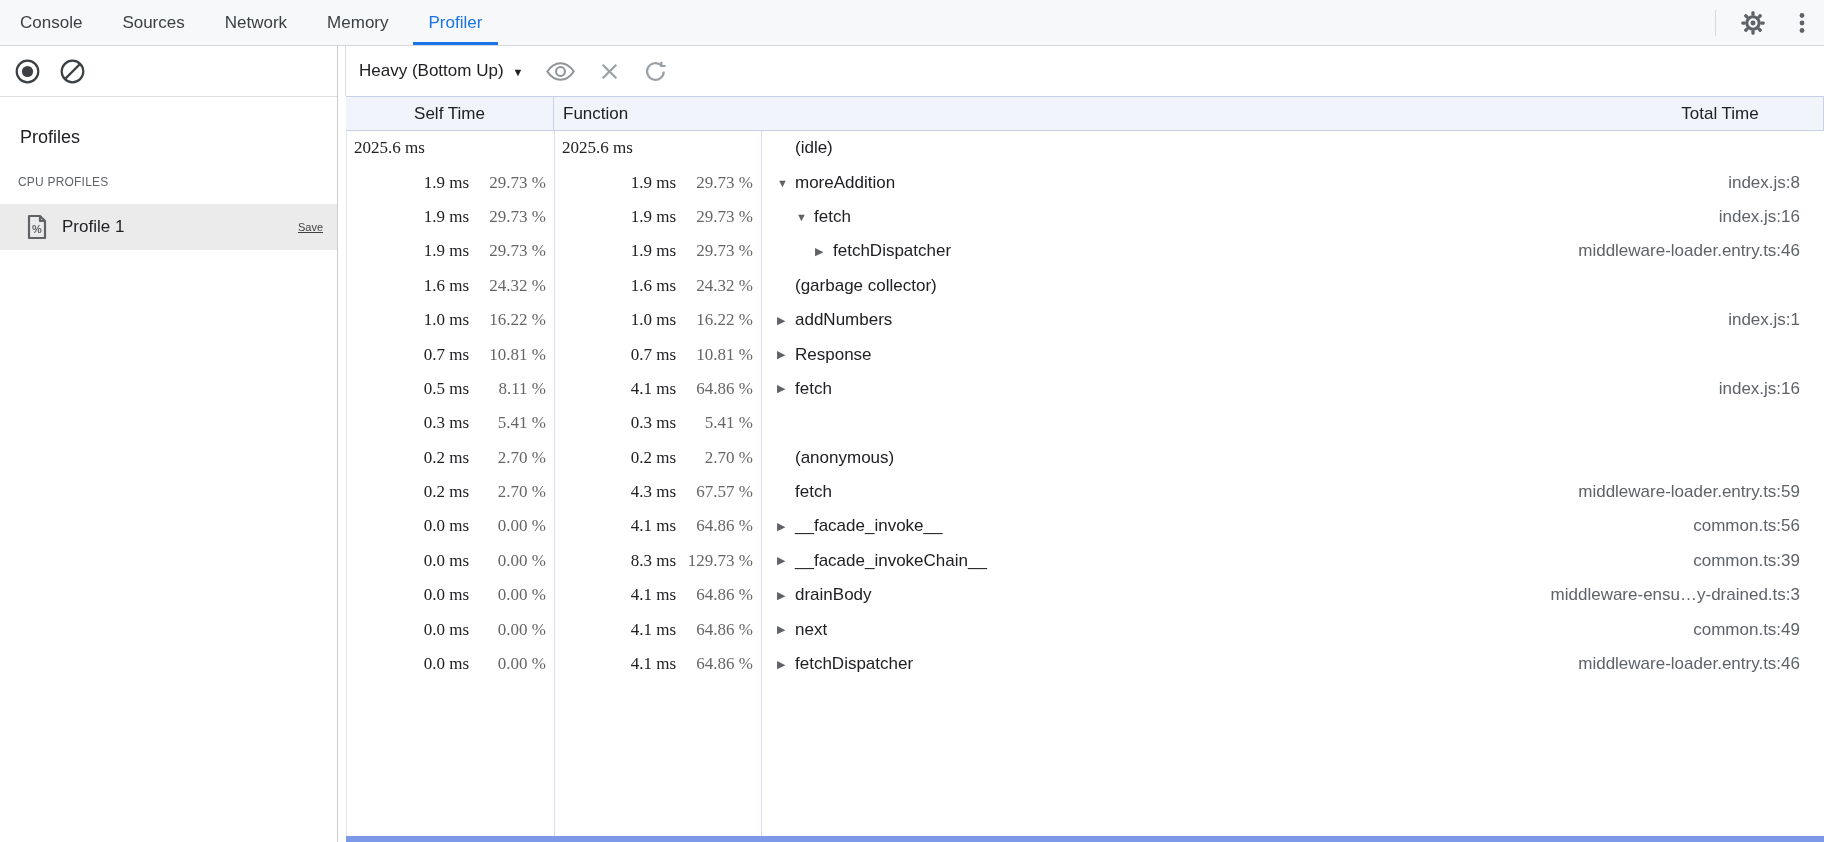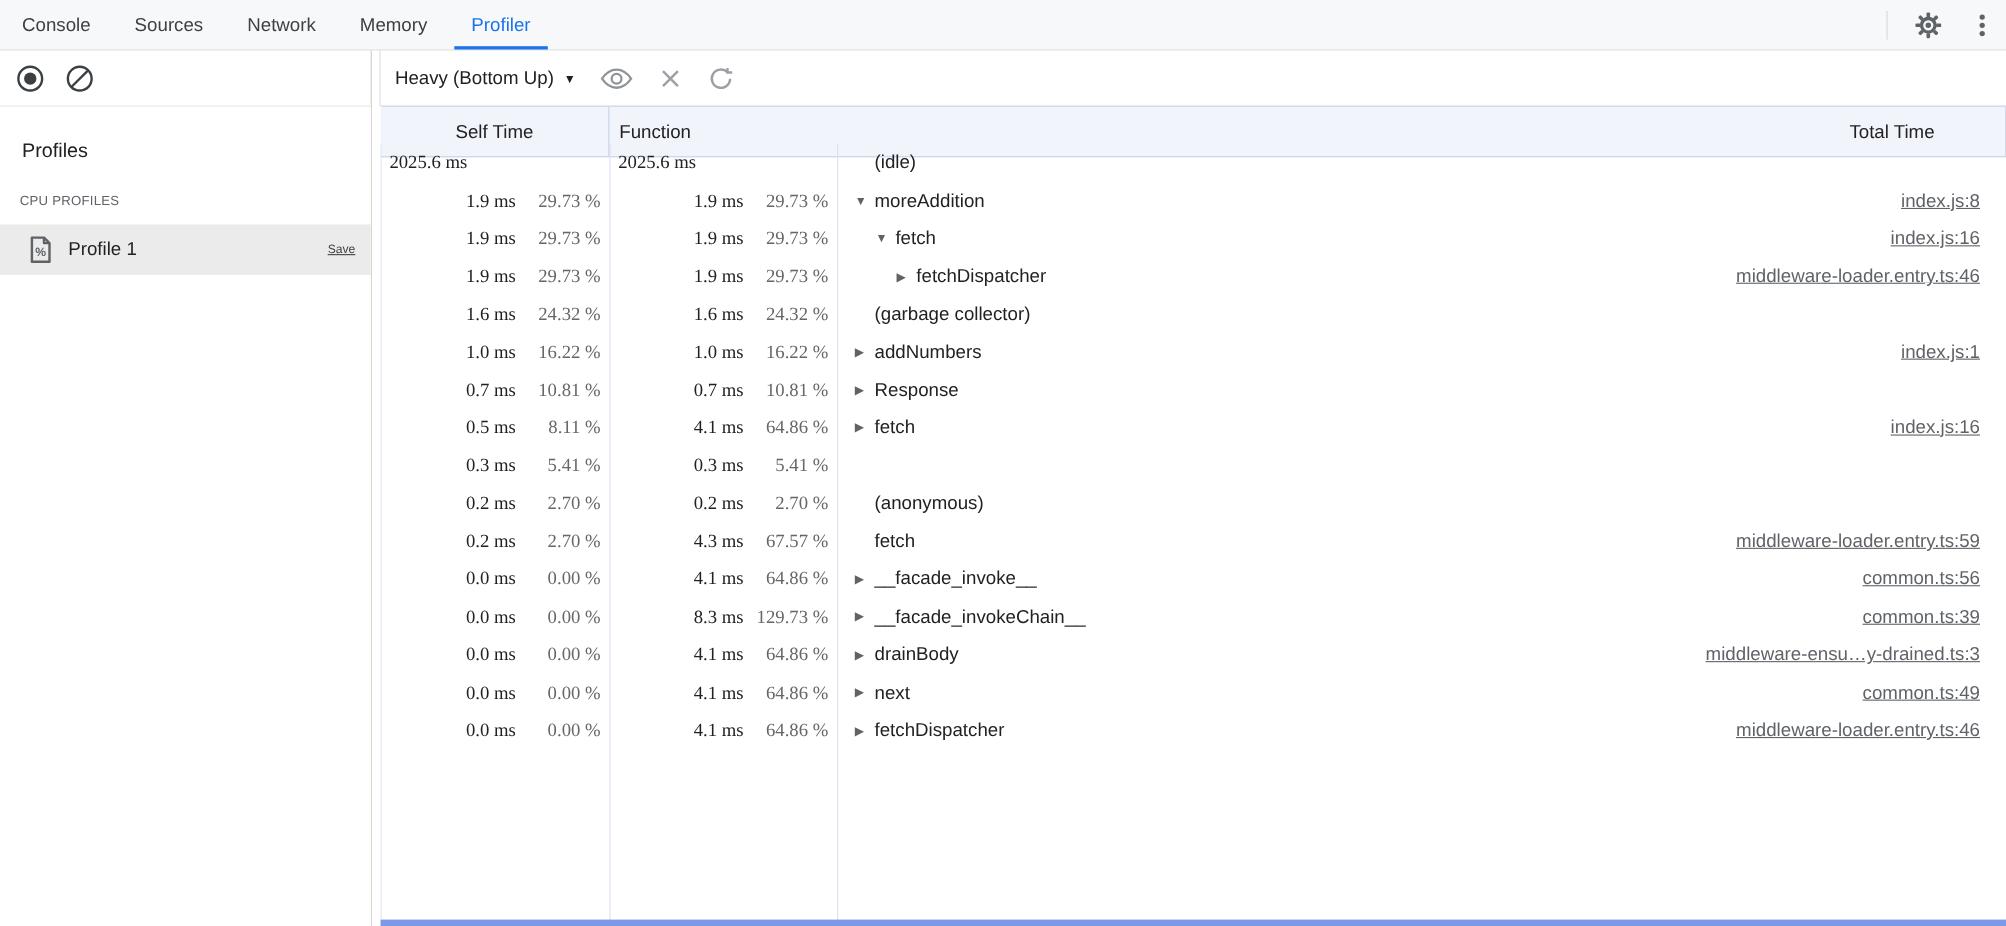--- a/index.html
+++ b/index.html
@@ -44,21 +44,21 @@
   .section-heading{margin:27px 0 0 18px;font-size:12px;color:#5f6368;letter-spacing:.2px;}
   .profile-item{
     margin-top:15px;height:46px;background:var(--selected-profile-bg,#ebebeb);
     display:flex;align-items:center;padding:0 14px 0 26px;box-sizing:border-box;
   }
   .profile-name{margin-left:14px;font-size:17px;color:#202124;flex:1;}
   .save-link{font-size:11px;color:#424242;text-decoration:underline;cursor:pointer;}
   
   .grid{position:absolute;left:346px;top:96px;right:0;bottom:0;background:#fff;}
   .grid-header{
-    display:flex;height:47px;background:var(--header-bg,#f2f4fb);
+    display:flex;height:35px;background:var(--header-bg,#f2f4fb);
     border-top:1px solid var(--header-line,#c9d1e8);
     border-bottom:1px solid var(--header-line,#c9d1e8);
     box-sizing:border-box;font-size:17px;color:#202124;
   }
   .h-cell{display:flex;align-items:center;justify-content:center;box-sizing:border-box;}
   .h-cell.self{width:208px;border-right:1px solid var(--header-line,#c9d1e8);}
   .h-cell.total{width:207px;border-right:1px solid var(--header-line,#c9d1e8);}
   .h-cell.fn{flex:1;justify-content:flex-start;padding-left:9px;}
   .vline{position:absolute;top:35px;bottom:0;width:1px;background:var(--grid-line,#d9e0f2);z-index:1;}
   .vline.v1{left:208px;}
@@ -68,21 +68,21 @@
   .row{display:flex;height:34.4px;align-items:center;font-size:17px;}
   .c-time{display:flex;justify-content:flex-end;align-items:center;padding:0 8px;box-sizing:border-box;font-family:Liberation Serif, serif;}
   .c-time.self{width:208px;}
   .c-time.total{width:207px;}
   .row.summary .c-time{justify-content:flex-start;}
   .ms{color:#202124;white-space:nowrap;}
   .pct{width:77px;text-align:right;color:#666;white-space:nowrap;}
   .c-fn{flex:1;display:flex;align-items:center;padding-left:16px;box-sizing:border-box;min-width:0;}
   .arw{width:18px;flex-shrink:0;font-size:11px;color:#5f6368;}
   .nm{color:#202124;white-space:nowrap;}
-  .lnk{margin-left:auto;margin-right:24px;color:#5f6368;text-decoration:underline;white-space:nowrap;cursor:pointer;}
+  .lnk{margin-left:auto;margin-right:24px;color:#5f6368;white-space:nowrap;cursor:pointer;}
   .selected-sliver{position:absolute;left:0;right:0;bottom:0;height:6px;background:var(--selection,#7b99e8);z-index:2;}
   svg{display:block;}
 </style>
 </head>
 <body>
 
 <div class="tabbar">
   <div class="tab-strip">
       <div class="tab">Console</div>
       <div class="tab">Sources</div>

